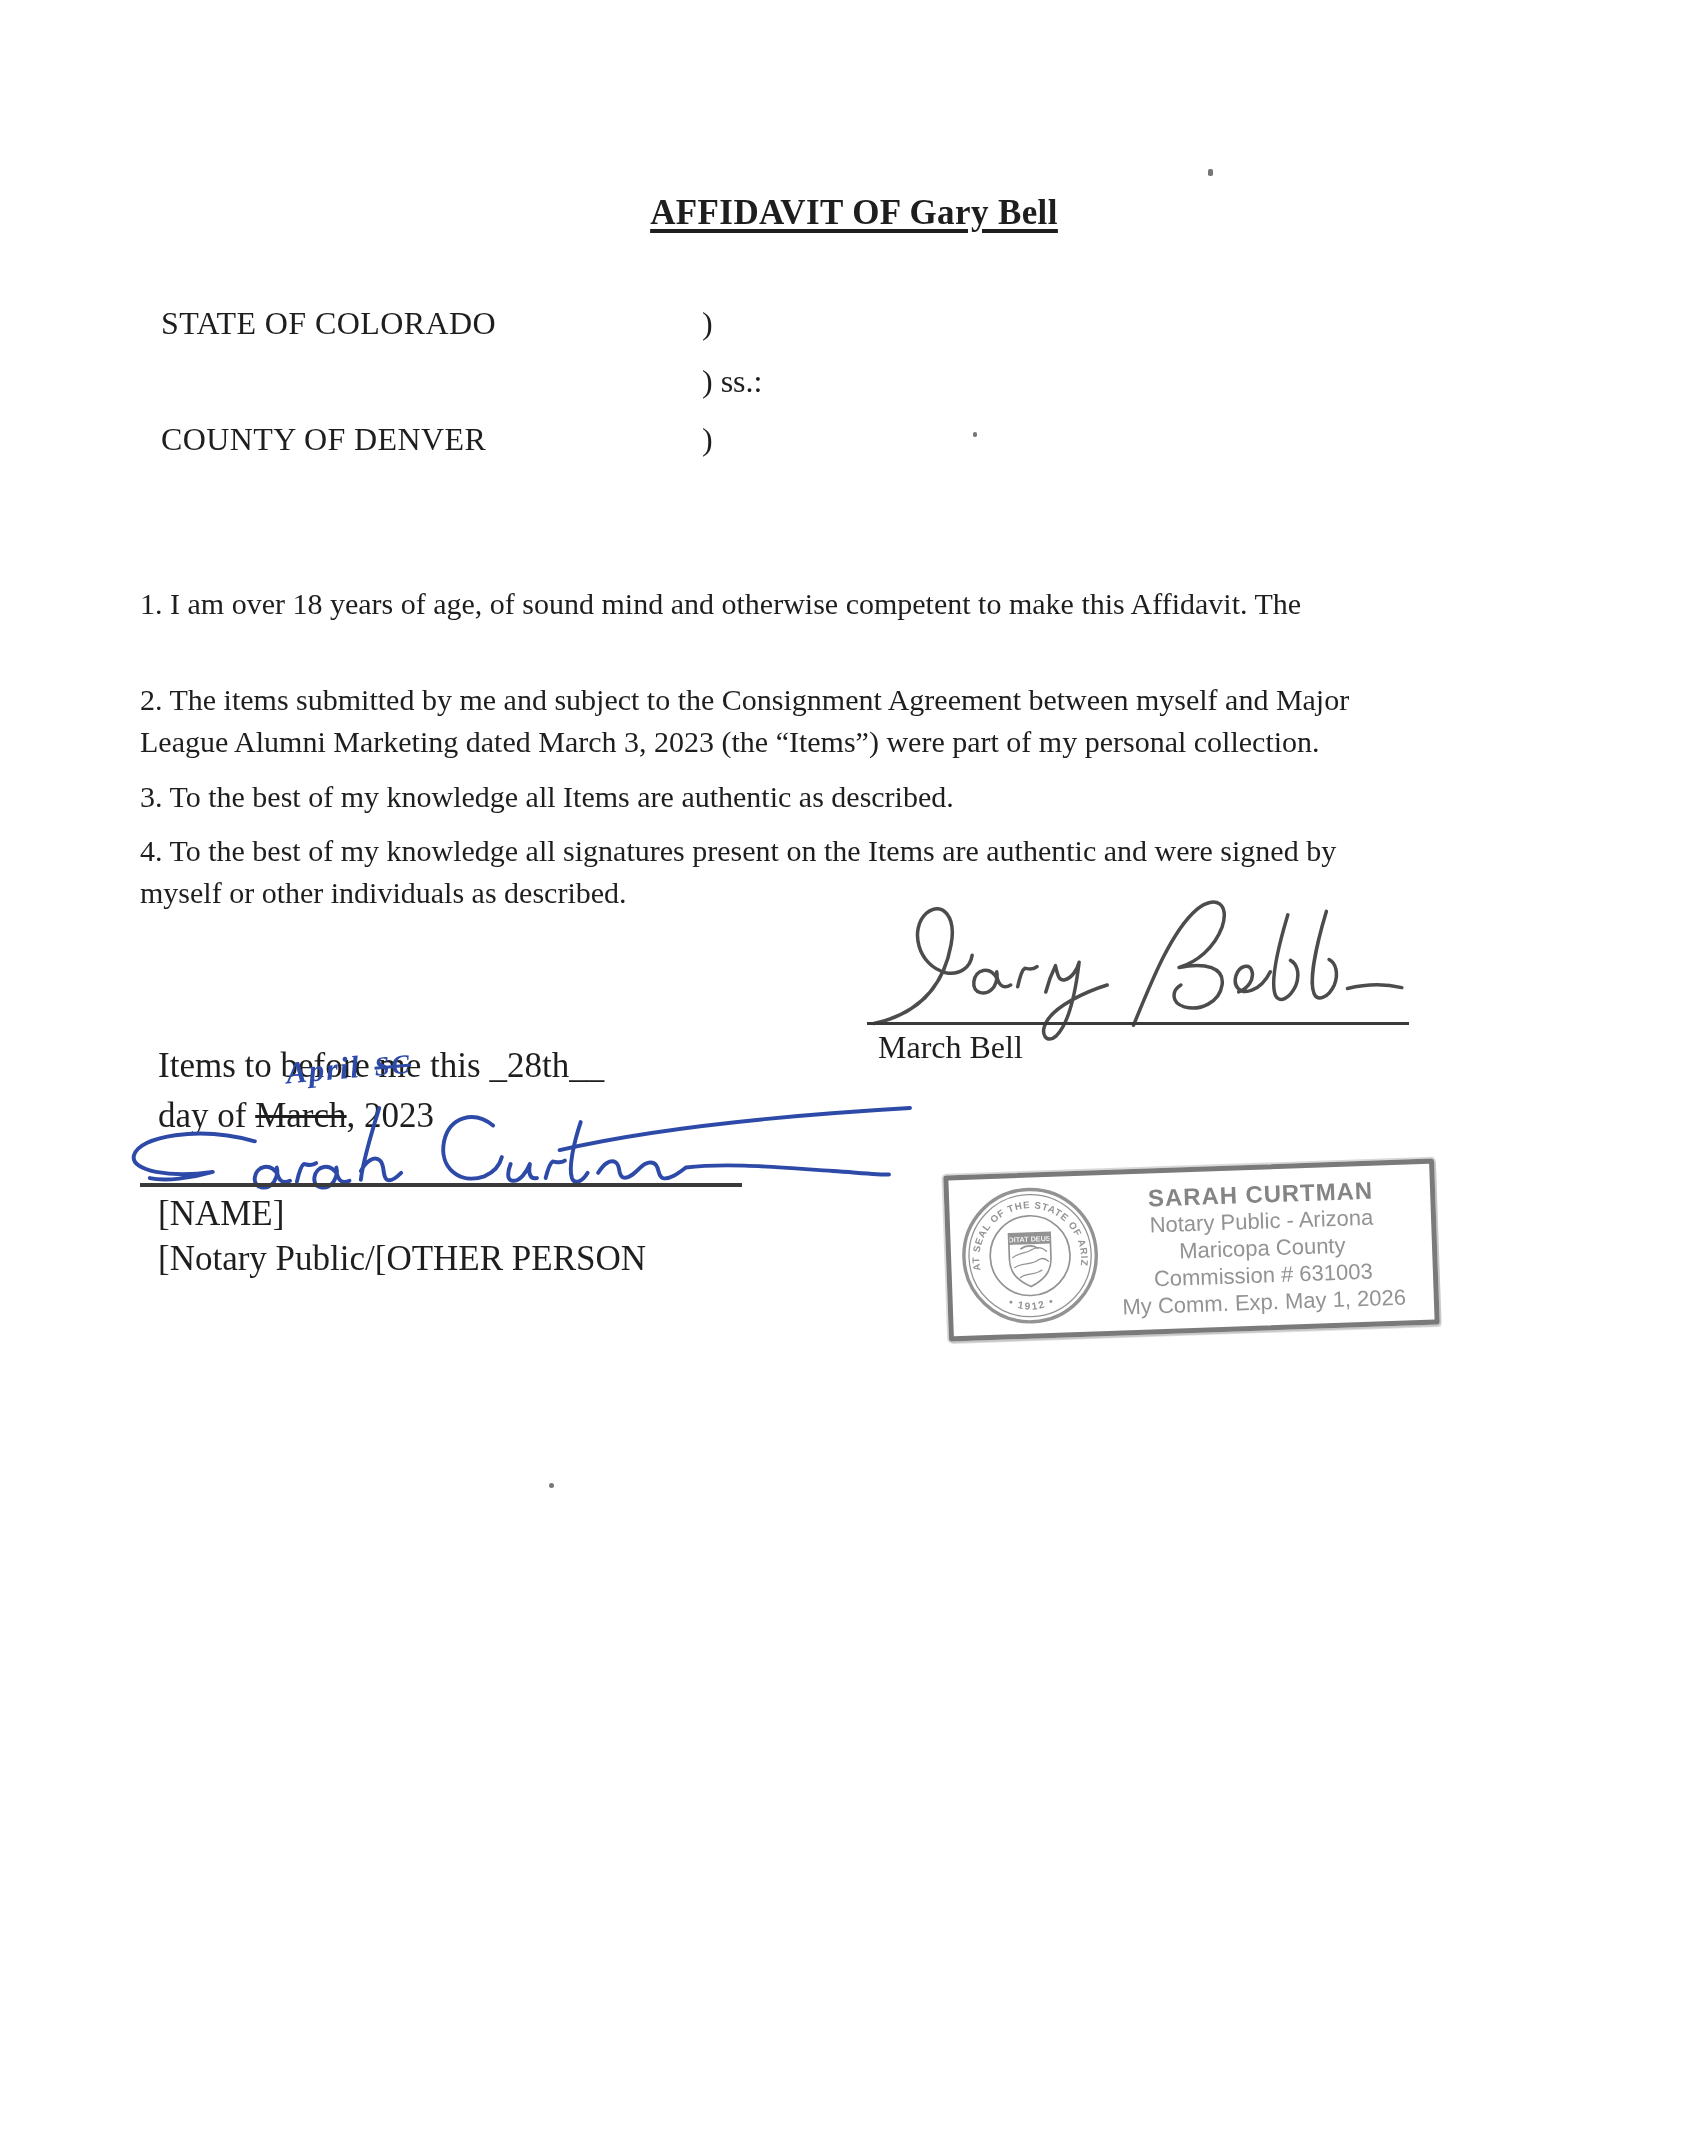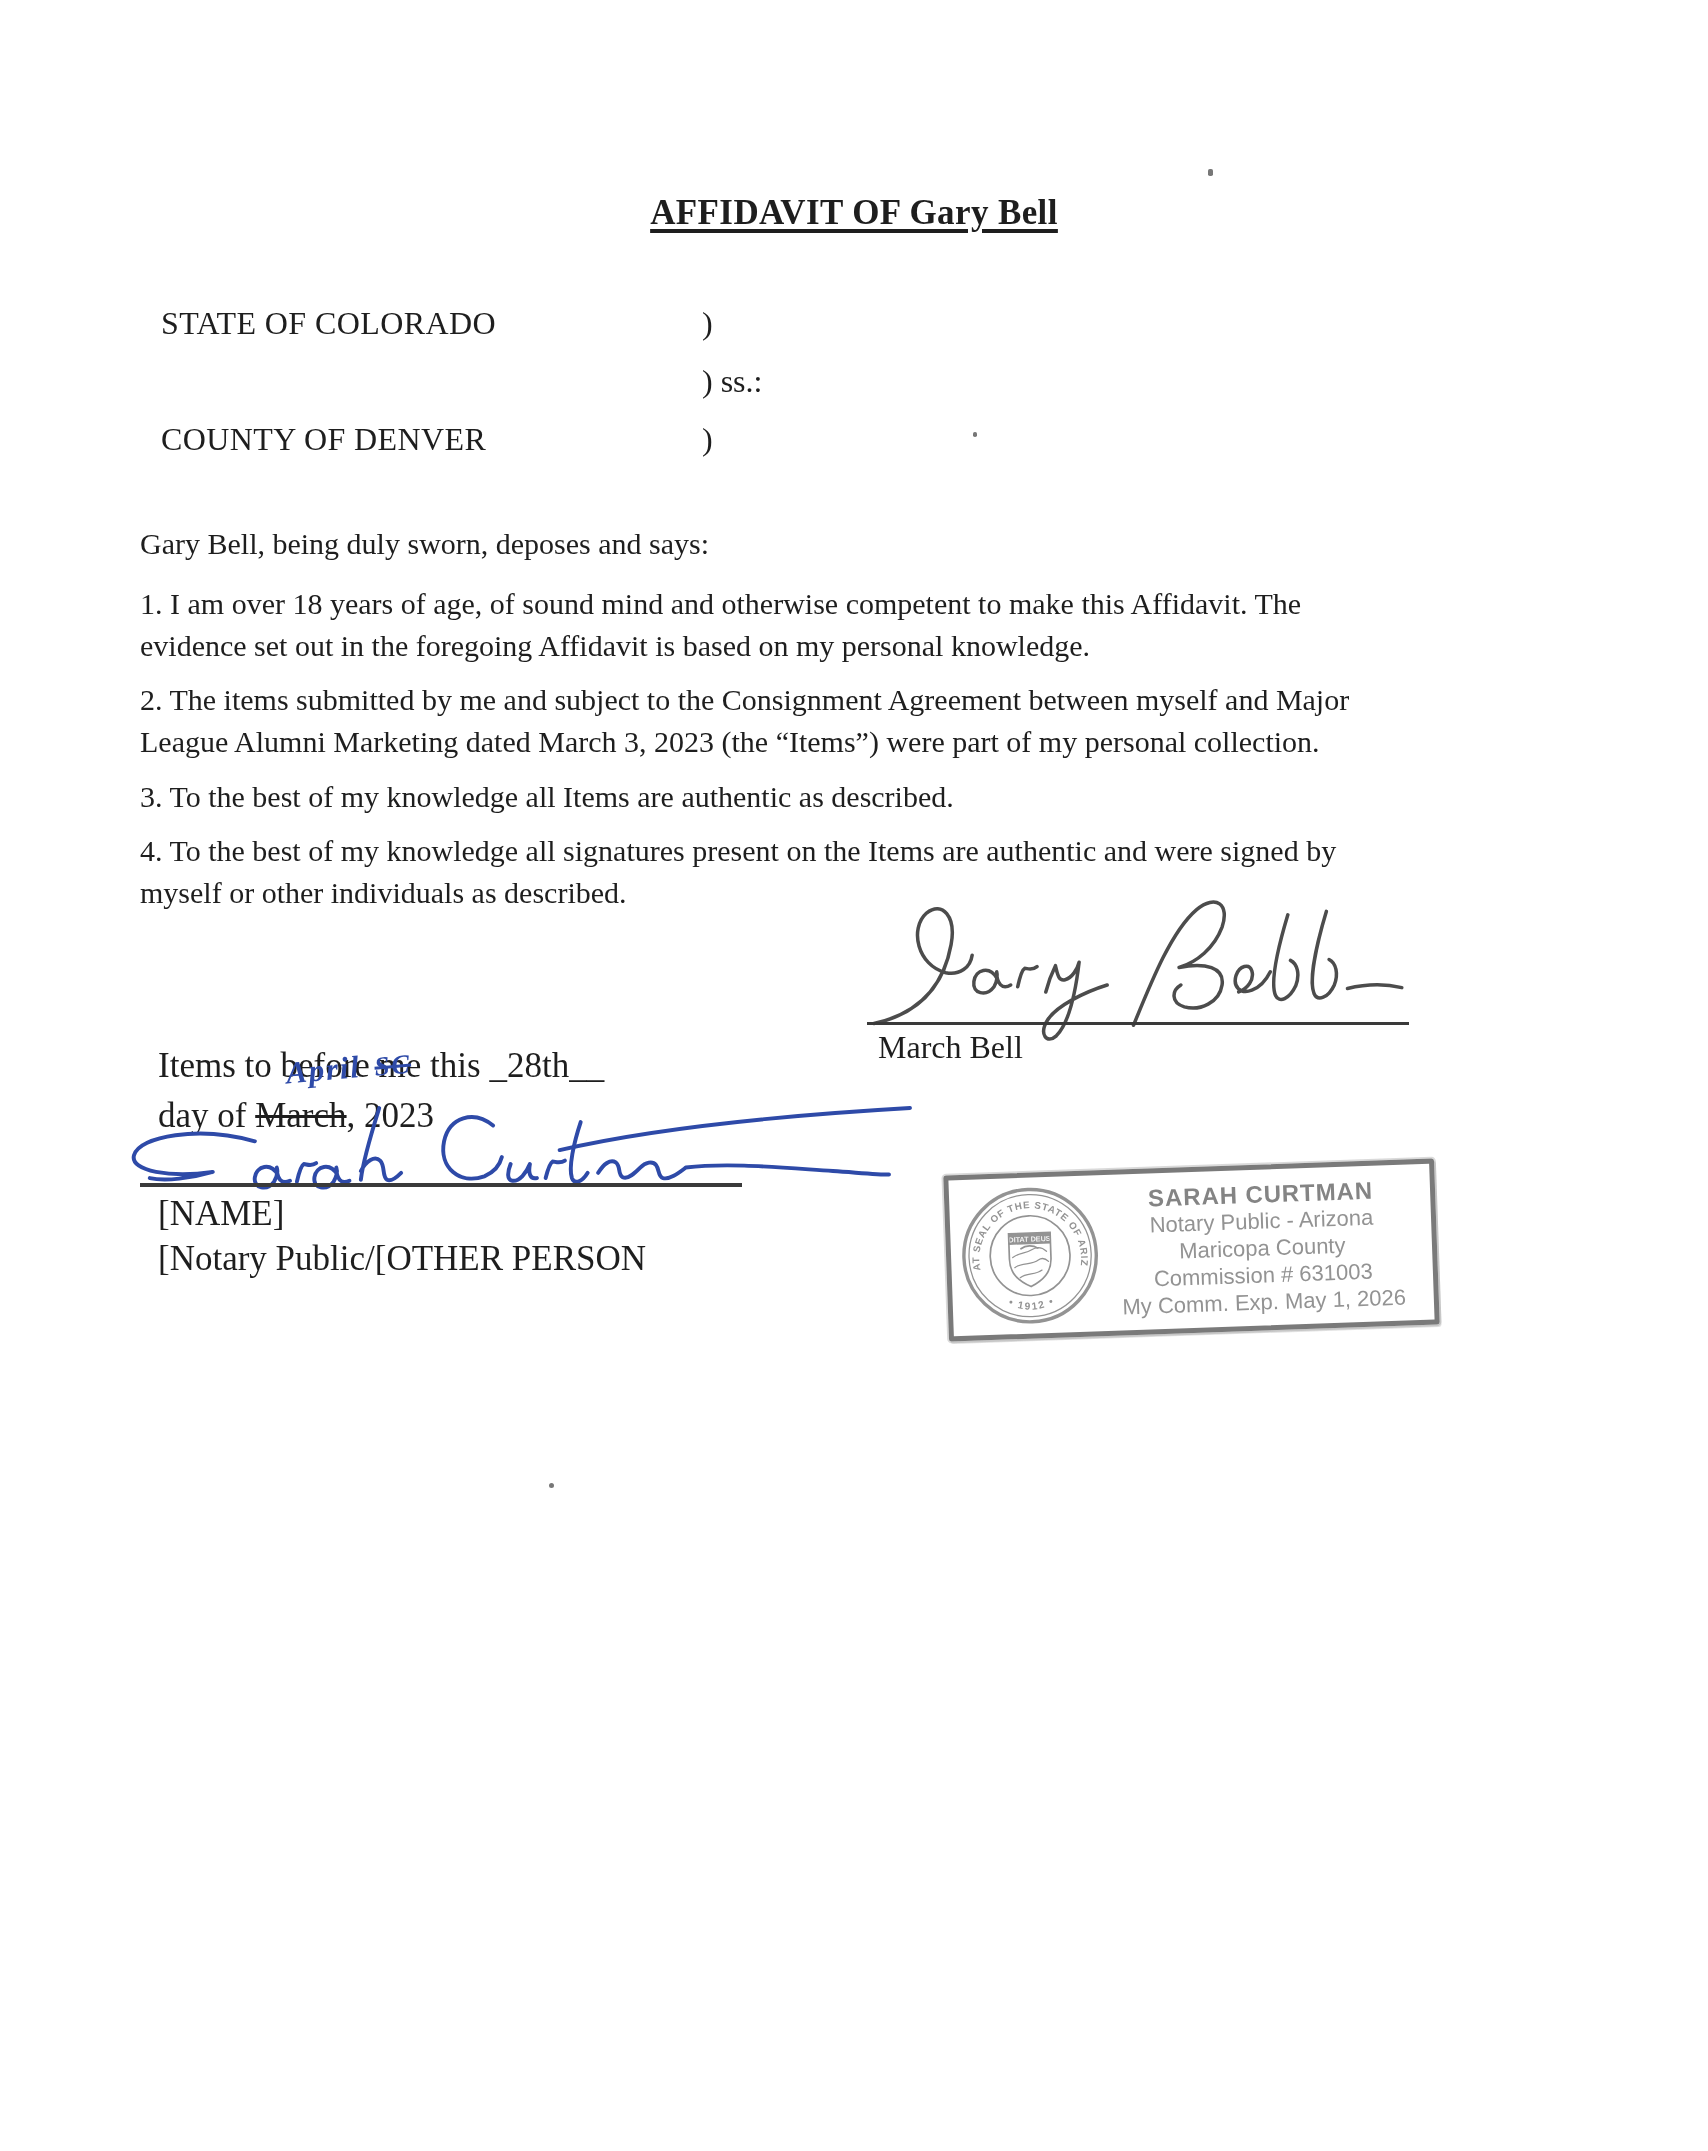--- a/index.html
+++ b/index.html
@@ -65,25 +65,23 @@
   <div class="doc-title">
     <span>AFFIDAVIT OF Gary Bell</span>
   </div>
 
   <div class="venue-label" style="top:305px;">STATE OF COLORADO</div>
   <div class="venue-paren" style="top:305px;">)</div>
   <div class="venue-paren" style="top:363px;">) ss.:</div>
   <div class="venue-label" style="top:421px;">COUNTY OF DENVER</div>
   <div class="venue-paren" style="top:421px;">)</div>
 
-  <div class="intro">Gary Bell, being duly sworn, deposes and says:</div>
 
   <div class="para" style="top:583px;">
     <span class="line">1. I am over 18 years of age, of sound mind and otherwise competent to make this Affidavit. The</span>
-    <span class="line">evidence set out in the foregoing Affidavit is based on my personal knowledge.</span>
   </div>
   <div class="para" style="top:679px;">
     <span class="line">2. The items submitted by me and subject to the Consignment Agreement between myself and Major</span>
     <span class="line">League Alumni Marketing dated March 3, 2023 (the “Items”) were part of my personal collection.</span>
   </div>
   <div class="para" style="top:776px;">
     <span class="line">3. To the best of my knowledge all Items are authentic as described.</span>
   </div>
   <div class="para" style="top:830px;">
     <span class="line">4. To the best of my knowledge all signatures present on the Items are authentic and were signed by</span>

